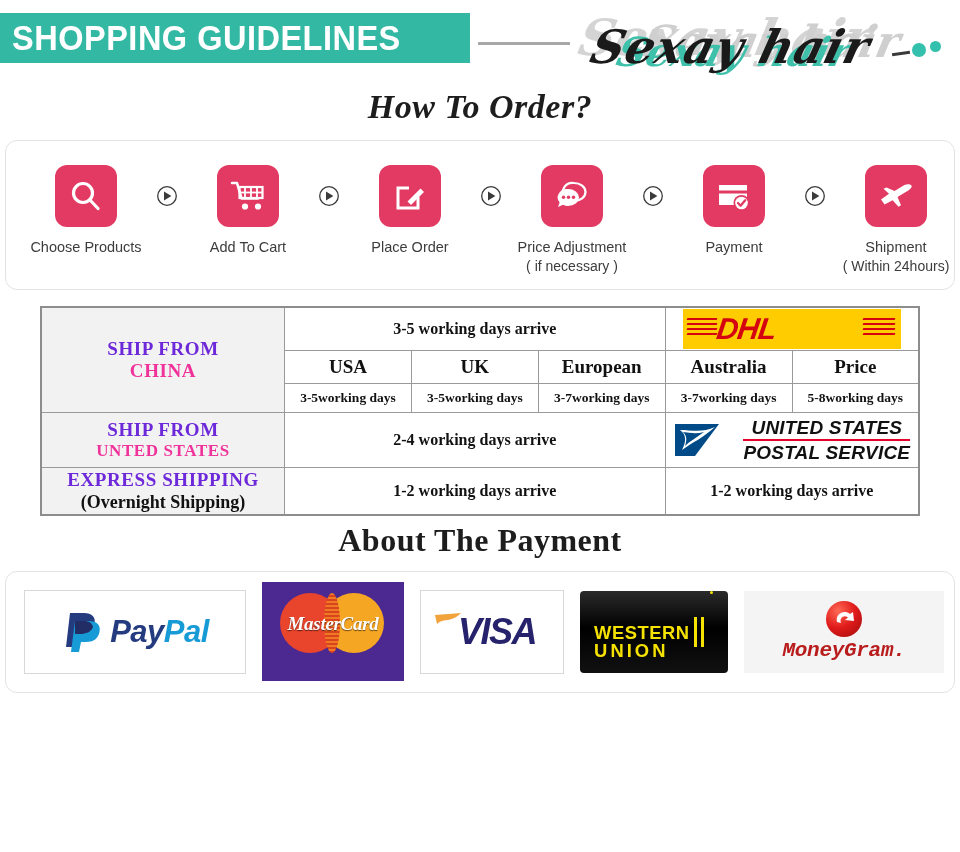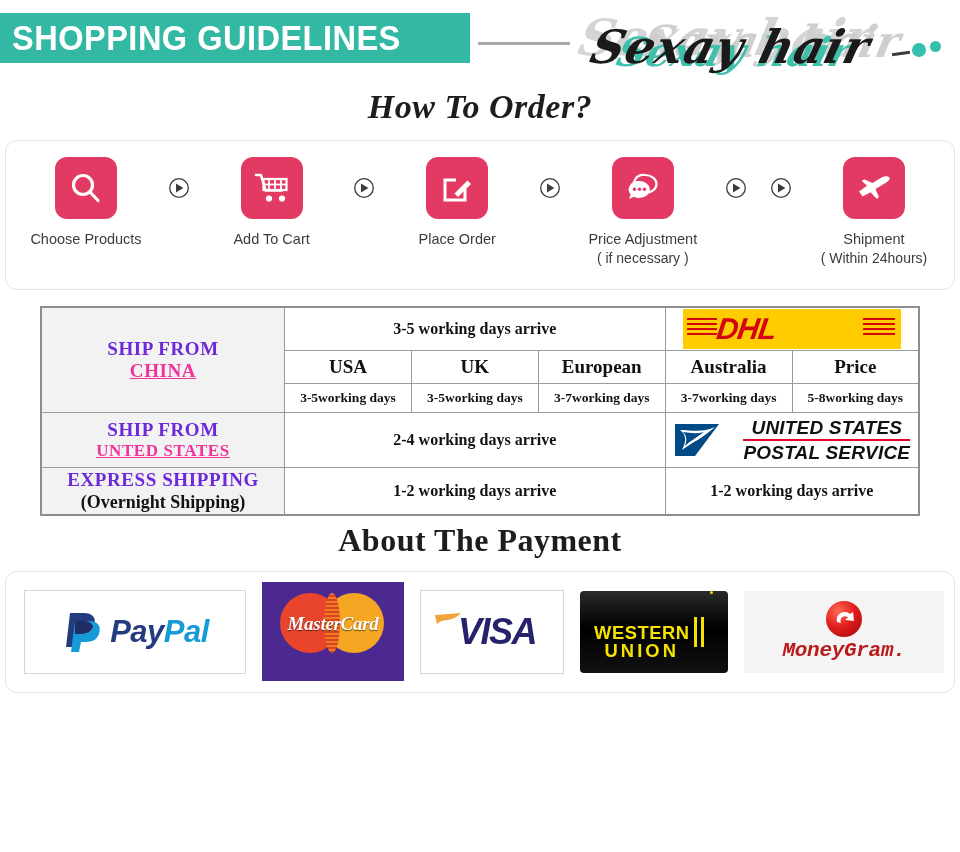--- a/index.html
+++ b/index.html
@@ -90,21 +90,21 @@
   .card{
     margin:14px 5px 0 5px;
     border:1px solid #e3e3e3;
     border-radius:12px;
     background:#fff;
     box-sizing:border-box;
   }
   .process{
     height:150px;
     display:flex;align-items:flex-start;
-    padding:16px 10px 0 10px;
+    padding:24px 10px 0 10px;
     box-sizing:border-box;
   }
   .step{
     display:flex;flex-direction:column;align-items:center;
     width:140px;flex:0 0 auto;
   }
   .step-icon{
     width:62px;height:62px;border-radius:12px;
     background:#e23a63;
     display:flex;align-items:center;justify-content:center;
@@ -148,21 +148,21 @@
   .cell-origin{
     background:#f2f2f2;
     width:240px;
   }
   .origin-l1{
     font-size:19px;font-weight:700;letter-spacing:.6px;color:#6d28d9;
     font-family:"Liberation Serif", serif;
   }
   .origin-l2{
     font-size:19px;font-weight:700;letter-spacing:.6px;color:#f0339a;
-    font-family:"Liberation Serif", serif;margin-top:0;text-decoration:underline;
+    font-family:"Liberation Serif", serif;margin-top:0;
   }
   .origin-l2.small{font-size:17px;}
   .origin-sub{
     font-size:18px;font-weight:700;color:#111;margin-top:1px;
   }
   .eta-big{font-size:16px;font-weight:700;padding:10px 0;}
   .region{font-size:19px;font-weight:700;padding:5px 0;}
   .region-days{font-size:13.5px;font-weight:700;padding:6px 0;}
 
   
@@ -267,21 +267,21 @@
   }
   .visa-flag{position:absolute;left:14px;top:22px;}
 
   
   .wu{
     width:148px;height:82px;
     background:linear-gradient(180deg,#2b2b2b 0%,#000 45%,#111 100%);
     border-radius:4px;
     display:flex;align-items:center;justify-content:center;gap:5px;
   }
-  .wu-txt{line-height:.98;text-align:center;margin-top:22px;}
+  .wu-txt{line-height:.98;text-align:left;margin-top:22px;}
   .wu-l{
     font-family:"Liberation Sans", sans-serif;
     font-weight:700;font-size:18px;color:#f5e200;
     letter-spacing:.5px;transform:scaleX(1.02);
   }
   .wu-l.two{letter-spacing:3px;}
   .wu-bars{display:flex;gap:4px;align-items:center;}
   .wu-bars i{display:block;width:3px;height:30px;background:#f5e200;}
   .wu-dot{
     width:3px;height:3px;background:#f5e200;border-radius:50%;
@@ -400,20 +400,32 @@
     <div class="step-sub">( if necessary )</div>
   </div>
 
   <div class="arrow">
     <svg width="22" height="22" viewBox="0 0 22 22">
         <circle cx="11" cy="11" r="9.3" fill="none" stroke="#3b3b3b" stroke-width="1.3"></circle>
         <path d="M8 6.4 L15.4 11 L8 15.6 Z" fill="#3b3b3b"></path>
       </svg>
   </div>
 
+  <div class="step">
+    <div class="step-icon">
+      <svg width="36" height="32" viewBox="0 0 36 32">
+        <rect x="3" y="5" width="28" height="5.5" fill="#fff"></rect>
+        <path d="M3 13.5 H31 V25 H3 Z" fill="#fff"></path>
+        <circle cx="25.5" cy="23" r="8" fill="#e23a63"></circle>
+        <circle cx="25.5" cy="23" r="6.3" fill="#fff"></circle>
+        <path d="M22 23 l2.6 2.7 l4.6 -5.4" fill="none" stroke="#e23a63" stroke-width="2.3" stroke-linecap="round" stroke-linejoin="round"></path>
+      </svg>
+    </div>
+    <div class="step-label">Payment</div>
+  </div>
 
   <div class="arrow">
     <svg width="22" height="22" viewBox="0 0 22 22">
         <circle cx="11" cy="11" r="9.3" fill="none" stroke="#3b3b3b" stroke-width="1.3"></circle>
         <path d="M8 6.4 L15.4 11 L8 15.6 Z" fill="#3b3b3b"></path>
       </svg>
   </div>
 
   <div class="step">
     <div class="step-icon">

